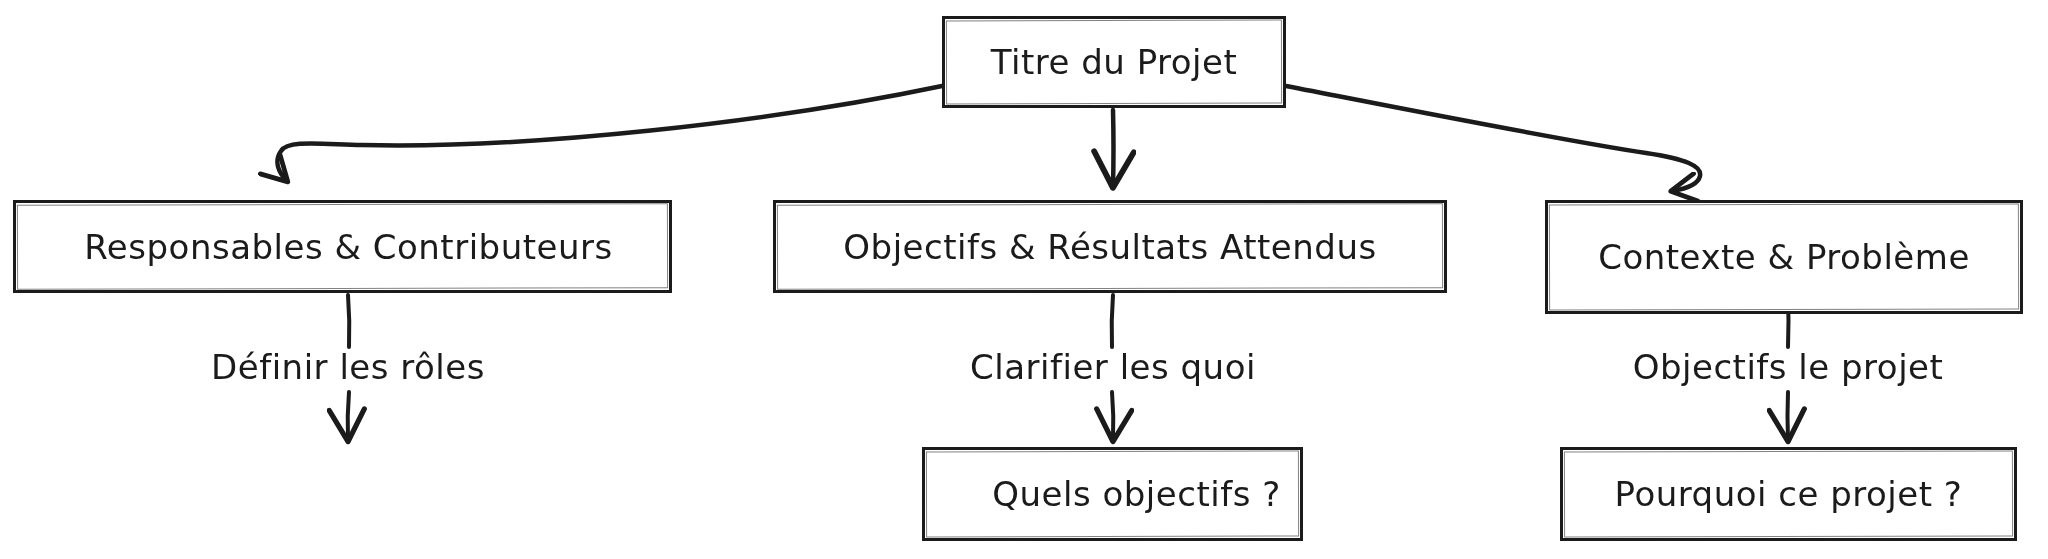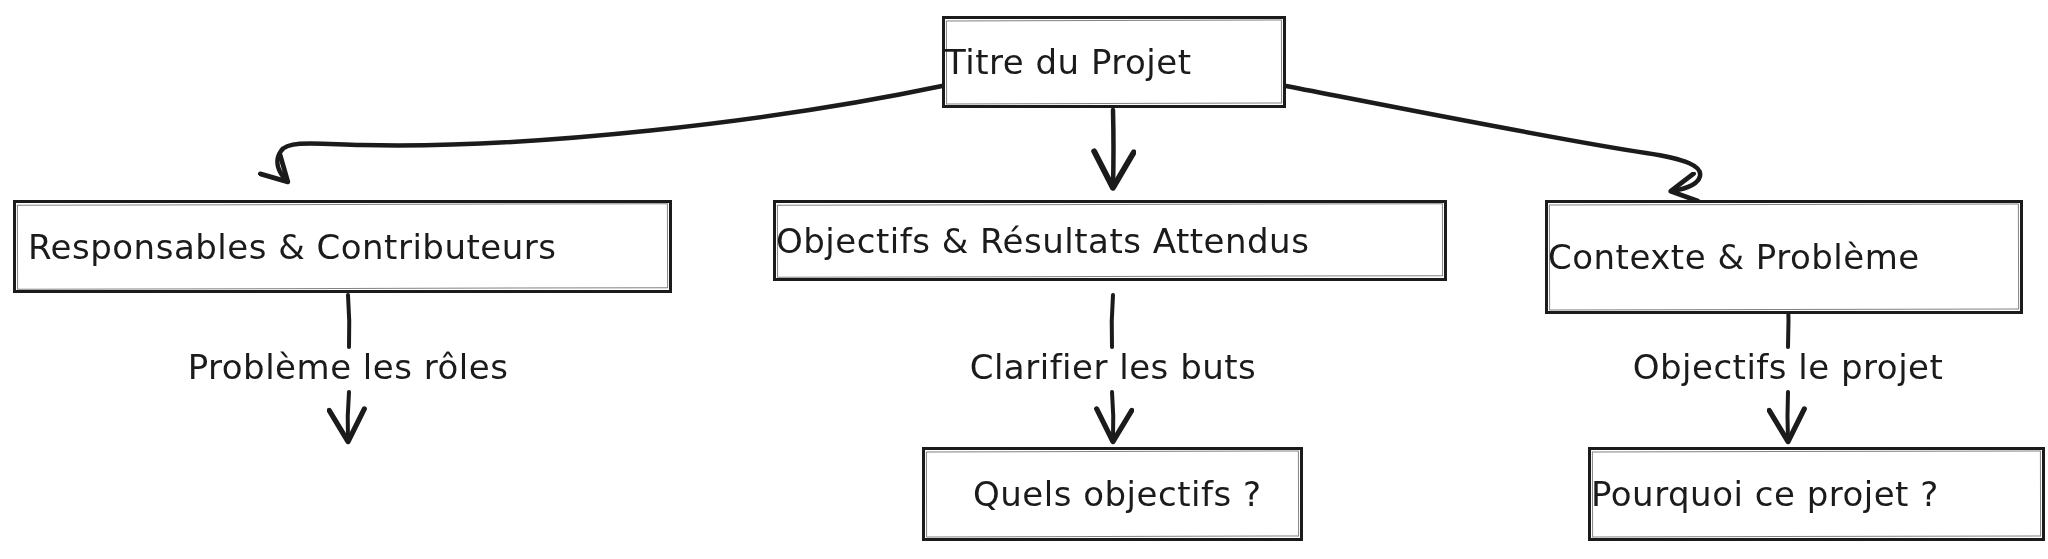--- a/index.html
+++ b/index.html
@@ -28,43 +28,43 @@
     stroke: #1b1b1b;
     stroke-linecap: round;
     stroke-linejoin: round;
   }
   .node {
     position: absolute;
     background: #ffffff;
     border: 3.5px solid #1b1b1b;
     display: flex;
     align-items: center;
-    justify-content: flex-start;
+    justify-content: center;
     text-align: center;
     font-size: 34px;
     letter-spacing: 0.5px;
     box-sizing: border-box;
     white-space: nowrap;
   }
   
   .node::after {
     content: "";
     position: absolute;
     inset: 1px;
     border: 1.6px solid rgba(27, 27, 27, 0.55);
     transform: rotate(-0.15deg);
     pointer-events: none;
   }
   .n-root  { left: 942px;  top: 16px;  width: 344px; height: 92px; }
   .n-resp  { left: 13px;   top: 200px; width: 659px; height: 93px; padding-left: 12px; }
-  .n-obj   { left: 773px;  top: 200px; width: 674px; height: 81px; }
+  .n-obj   { left: 773px;  top: 200px; width: 674px; height: 93px; }
   .n-ctx   { left: 1545px; top: 200px; width: 478px; height: 114px; }
   .n-qui   { left: 185px;  top: 447px; width: 327px; height: 94px; }
   .n-quels { left: 922px;  top: 447px; width: 381px; height: 94px; padding-left: 48px; }
-  .n-pour  { left: 1560px; top: 447px; width: 457px; height: 94px; margin-left: 28px; }
+  .n-pour  { left: 1560px; top: 447px; width: 457px; height: 94px; }
   .edge-label {
     position: absolute;
     top: 344px;
     height: 46px;
     line-height: 46px;
     transform: translateX(-50%);
     font-size: 34px;
     letter-spacing: 0.5px;
     text-align: center;
     white-space: nowrap;
@@ -111,22 +111,22 @@
   <div class="node n-resp">
     <span>Responsables &amp; Contributeurs</span>
   </div>
   <div class="node n-obj">
     <span>Objectifs &amp; Résultats Attendus</span>
   </div>
   <div class="node n-ctx">
     <span>Contexte &amp; Problème</span>
   </div>
 
-  <div class="edge-label el-left">Problème les rôles</div>
-  <div class="edge-label el-mid">Clarifier les buts</div>
+  <div class="edge-label el-left">Définir les rôles</div>
+  <div class="edge-label el-mid">Clarifier les quoi</div>
   <div class="edge-label el-right">Objectifs le projet</div>
 
   <div class="node n-quels">
     <span>Quels objectifs ?</span>
   </div>
   <div class="node n-pour">
     <span>Pourquoi ce projet ?</span>
   </div>
 
 </div>

